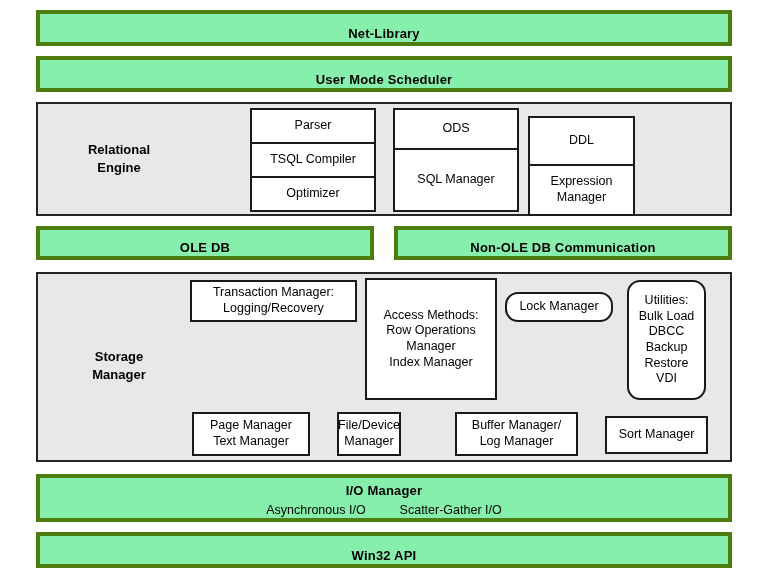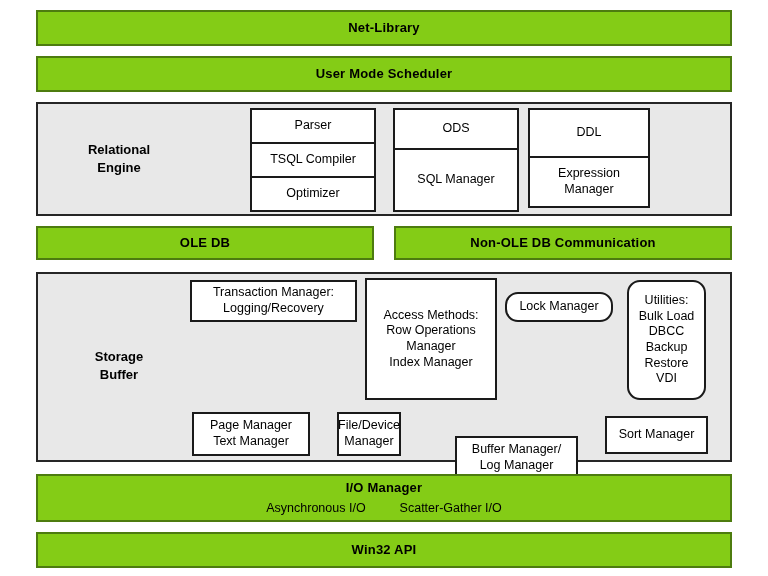--- a/index.html
+++ b/index.html
@@ -17,27 +17,27 @@
   #diagram {
     position: relative;
     width: 768px;
     height: 576px;
     background: #ffffff;
   }
 
   
   .bar {
     position: absolute;
-    background: #84cc16;
-    border: 2px solid #4d7c0f;
+    background: #86efac;
+    border: 4px solid #4d7c0f;
     box-sizing: border-box;
     display: flex;
     flex-direction: column;
     align-items: center;
-    justify-content: center;
+    justify-content: flex-end;
   }
   .bar-label {
     font-size: 13px;
     font-weight: bold;
     letter-spacing: 0.2px;
     line-height: 1.25;
     text-align: center;
   }
   .bar-sub {
     font-size: 12.5px;
@@ -115,37 +115,37 @@
     <div class="wcell">Parser</div>
     <div class="wcell">TSQL Compiler</div>
     <div class="wcell">Optimizer</div>
   </div>
 
   <div class="wbox" style="left:393px; top:108px; width:126px; height:104px;">
     <div class="wcell" style="flex:0 0 38px;">ODS</div>
     <div class="wcell">SQL Manager</div>
   </div>
 
-  <div class="wbox" style="left:528px; top:108px; width:122px; height:100px;justify-content:center;">
+  <div class="wbox" style="left:528px; top:116px; width:107px; height:100px;justify-content:center;">
     <div class="wcell" style="flex:0 0 46px;">DDL</div>
     <div class="wcell">Expression
 Manager</div>
   </div>
 
   <div class="bar" style="left:36px; top:226px; width:338px; height:34px;">
     <div class="bar-label">OLE DB</div>
   </div>
   <div class="bar" style="left:394px; top:226px; width:338px; height:34px;">
     <div class="bar-label">Non-OLE DB Communication</div>
   </div>
 
   <div class="panel" style="left:36px; top:272px; width:696px; height:190px;">
   </div>
   <div class="panel-title" style="left:44px; top:348px; width:150px;">Storage
-Buffer</div>
+Manager</div>
 
   <div class="wbox solo" style="left:190px; top:280px; width:167px; height:42px;justify-content:flex-end;">
     <div class="wcell">Transaction Manager:
 Logging/Recovery</div>
   </div>
 
   <div class="wbox solo" style="left:365px; top:278px; width:132px; height:122px;">
     <div class="wcell">Access Methods:
 Row Operations
 Manager
@@ -168,21 +168,21 @@
   <div class="wbox solo" style="left:192px; top:412px; width:118px; height:44px;">
     <div class="wcell">Page Manager
 Text Manager</div>
   </div>
 
   <div class="wbox solo" style="left:337px; top:412px; width:64px; height:44px;">
     <div class="wcell">File/Device
 Manager</div>
   </div>
 
-  <div class="wbox solo" style="left:455px; top:436px; width:123px; height:44px;">
+  <div class="wbox solo" style="left:455px; top:412px; width:123px; height:44px;">
     <div class="wcell">Buffer Manager/
 Log Manager</div>
   </div>
 
   <div class="wbox solo" style="left:605px; top:416px; width:103px; height:38px;">
     <div class="wcell">Sort Manager</div>
   </div>
 
   <div class="bar" style="left:36px; top:474px; width:696px; height:48px;">
     <div class="bar-label">I/O Manager</div>

